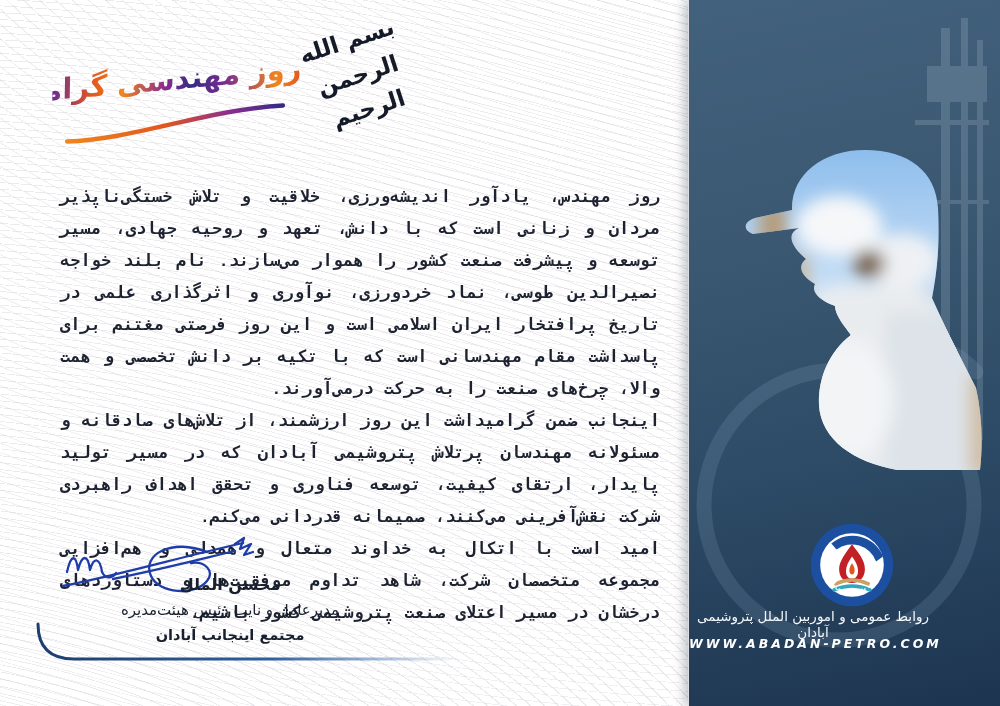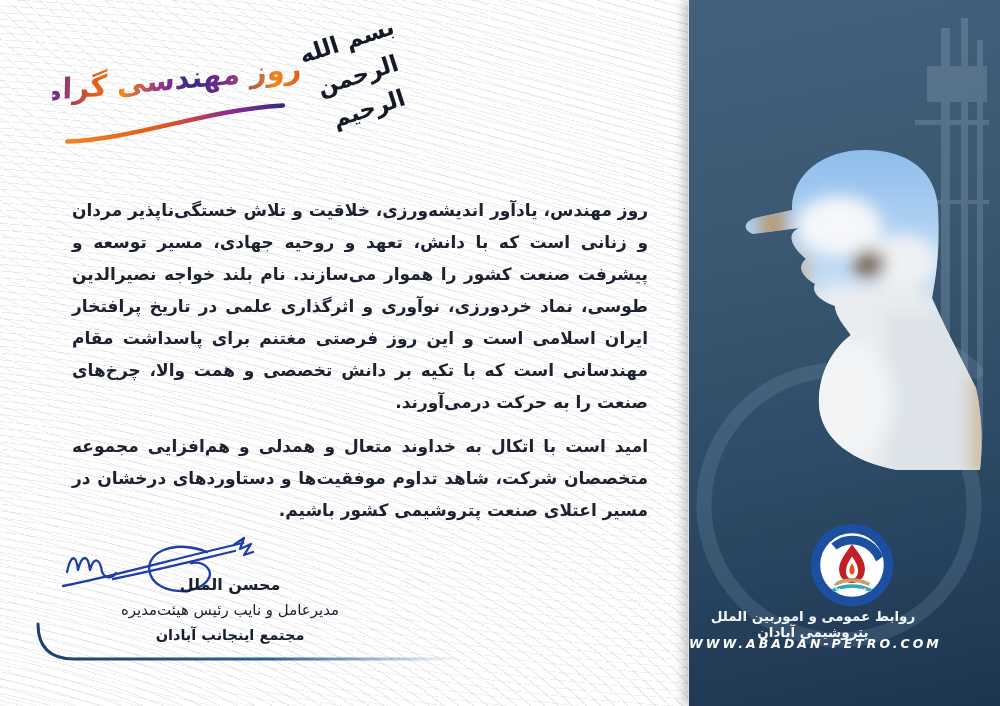--- a/index.html
+++ b/index.html
@@ -36,21 +36,21 @@
     font-size:23px;font-weight:bold;line-height:1.55;text-align:center;
     color:#151a28;direction:rtl;
   }
 
   
   .letter{
     position:absolute;left:60px;top:182px;width:600px;
     direction:rtl;text-align:justify;text-align-last:right;
     font-size:17px;font-weight:bold;line-height:32px;color:#1d2230;
   }
-  .letter p{margin:12px;}
+  .letter p{margin:0;font-family:Liberation Mono, monospace;}
 
   
   .frame{position:absolute;left:30px;top:180px;}
 
   
   .sig-svg{position:absolute;left:55px;top:530px;}
   .sig-block{position:absolute;left:110px;top:572px;width:240px;text-align:center;direction:rtl;color:#18202e;}
   .sig-name{font-size:16px;font-weight:bold;line-height:26px;}
   .sig-role{font-size:15px;font-weight:normal;line-height:25px;}
   .sig-org{font-size:14.5px;font-weight:bold;line-height:24px;}
@@ -58,21 +58,21 @@
   
   .panel{
     position:absolute;left:688px;top:0;width:312px;height:706px;
     background:linear-gradient(168deg,#42617c 0%,#3b5872 34%,#2d4b66 64%,#1d3450 100%);
     box-shadow:-4px 0 10px rgba(25,35,55,.28);
     border-left:1px solid #dddde2;
   }
   .panel-art{position:absolute;left:0;top:0;}
   .dept{
     position:absolute;left:0;top:608px;width:248px;text-align:center;
-    direction:rtl;color:#f5f8fb;font-size:13.5px;font-weight:bold;
+    direction:rtl;color:#f5f8fb;font-size:13.5px;font-weight:normal;
   }
   .site{
     position:absolute;left:0;top:636px;width:312px;text-align:left;
     color:#ffffff;font-size:12.5px;font-weight:bold;font-style:italic;
     letter-spacing:3px;cursor:pointer;
   }
   .logo-wrap{position:absolute;left:120px;top:522px;width:86px;height:86px;}
 </style>
 </head>
 <body>
@@ -109,20 +109,21 @@
         <stop offset="0.55" stop-color="#2e5f9e"></stop>
         <stop offset="1" stop-color="#2e5f9e" stop-opacity="0"></stop>
       </linearGradient>
     </defs>
     <path d="M 8 6 V 444" fill="none" stroke="url(#vg)" stroke-width="3" stroke-linecap="round"></path>
     <path d="M 8 444 Q 8 479 44 479 H 430" fill="none" stroke="url(#hg)" stroke-width="3" stroke-linecap="round"></path>
   </svg>
 
   <div class="letter">
     <p>روز مهندس، یادآور اندیشه‌ورزی، خلاقیت و تلاش خستگی‌ناپذیر مردان و زنانی است که با دانش، تعهد و روحیه جهادی، مسیر توسعه و پیشرفت صنعت کشور را هموار می‌سازند. نام بلند خواجه نصیرالدین طوسی، نماد خردورزی، نوآوری و اثرگذاری علمی در تاریخ پرافتخار ایران اسلامی است و این روز فرصتی مغتنم برای پاسداشت مقام مهندسانی است که با تکیه بر دانش تخصصی و همت والا، چرخ‌های صنعت را به حرکت درمی‌آورند.</p>
+    <p>اینجانب ضمن گرامیداشت این روز ارزشمند، از تلاش‌های صادقانه و مسئولانه مهندسان پرتلاش پتروشیمی آبادان که در مسیر تولید پایدار، ارتقای کیفیت، توسعه فناوری و تحقق اهداف راهبردی شرکت نقش‌آفرینی می‌کنند، صمیمانه قدردانی می‌کنم.</p>
     <p>امید است با اتکال به خداوند متعال و همدلی و هم‌افزایی مجموعه متخصصان شرکت، شاهد تداوم موفقیت‌ها و دستاوردهای درخشان در مسیر اعتلای صنعت پتروشیمی کشور باشیم.</p>
   </div>
 
   <svg class="sig-svg" width="215" height="85" viewBox="0 0 215 85">
     <g fill="none" stroke="#1f3da8" stroke-width="2.3" stroke-linecap="round" stroke-linejoin="round">
       <path d="M 12 42 C 16 24, 21 24, 23 40 C 27 24, 33 24, 35 40 C 39 26, 45 28, 47 42 C 51 50, 58 48, 61 43"></path>
       <path d="M 8 56 C 60 46, 130 26, 188 13"></path>
       <path d="M 58 49 C 108 39, 150 28, 180 21"></path>
       <path d="M 152 22 C 118 8, 86 24, 96 46 C 104 64, 140 66, 152 51 C 160 41, 150 31, 136 33"></path>
       <path d="M 180 14 l 9 -6 l -4 11 l 11 -5 l -7 11 l 9 -3"></path>

